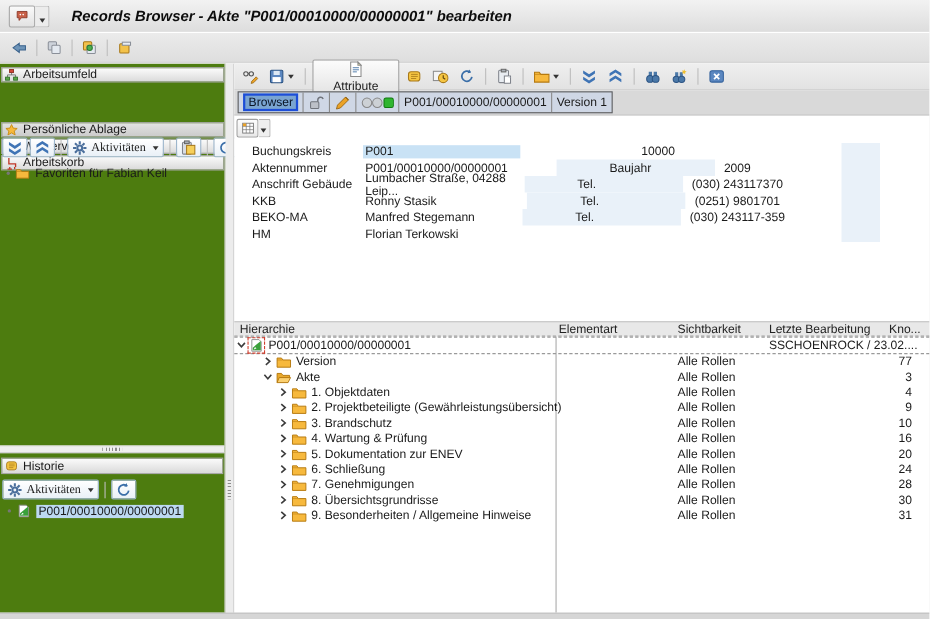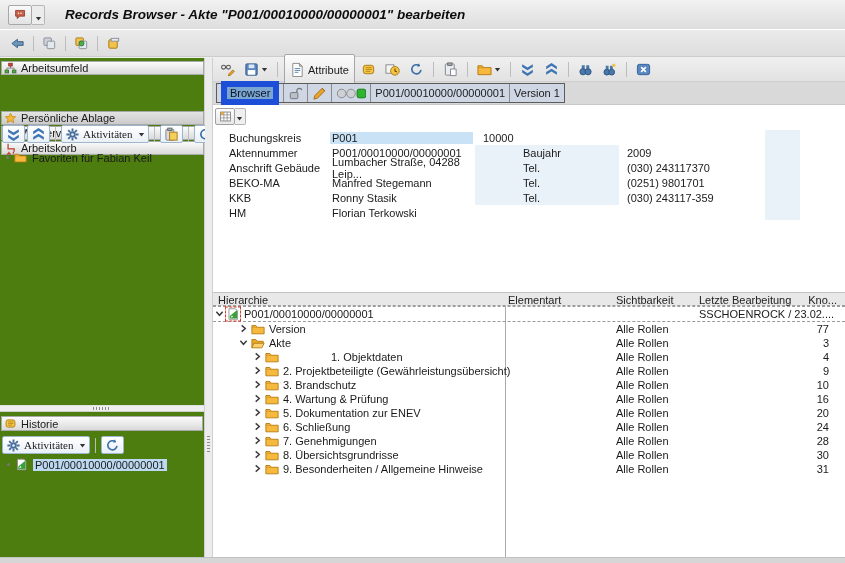--- a/index.html
+++ b/index.html
@@ -23,21 +23,21 @@
   .title-dd { width:13px; height:20px; border:1px solid #b8b8b8; border-left:none; border-radius:0 2px 2px 0;
               background:#ececec; display:flex; align-items:flex-end; justify-content:flex-end; padding:2px; }
   #title-text { margin-left:20px; font-weight:bold; font-style:italic; font-size:13.5px; color:#0d0d0d; }
 
   
   #apptoolbar { position:absolute; left:0; top:30px; width:845px; height:27px;
                 background:linear-gradient(#ebebeb,#dedede); border-bottom:1px solid #cccccc;
                 display:flex; align-items:center; padding-left:7px; gap:2px; }
   .tbtn { display:flex; align-items:center; justify-content:center; min-width:20px; height:20px;
           border:1px solid transparent; border-radius:2px; padding:0 2px; }
-  .tbtn.labeled { border:1px solid #a6a6a6; background:linear-gradient(#fcfcfc,#e4e4e4); gap:3px; padding:0 5px; height:32px; }
+  .tbtn.labeled { border:1px solid #a6a6a6; background:linear-gradient(#fcfcfc,#e4e4e4); gap:3px; padding:0 18px; height:32px;flex-direction:column; }
 
   
   #sidebar { position:absolute; left:0; top:58px; width:205px; height:499px;
              background:#4d7c0f; border-right:1px solid #cfcfcf; }
   #nav-stack { position:absolute; left:0; top:3px; width:205px; }
   .navbtn { height:14px; margin:0 1px 1px 1px; background:linear-gradient(#fbfbfb,#dadada);
             border:1px solid #a8a8a8; display:flex; align-items:center; gap:4px; padding-left:2px; }
   .navbtn.active { background:linear-gradient(#e3e3e3,#cbcbcb);margin-top:36px; }
   .navbtn .ic { width:13px; height:13px; }
   #side-toolbar { position:absolute; left:2px; top:66px; height:20px; display:flex; align-items:center; gap:2px; }
@@ -67,34 +67,34 @@
 
   
   #main { position:absolute; left:213px; top:58px; width:632px; height:499px; background:#ffffff; }
   #main-toolbar { height:24px; background:linear-gradient(#efefef,#e2e2e2); border-bottom:1px solid #cfcfcf;
                   display:flex; align-items:center; gap:3px; padding-left:4px; }
   #browser-bar { height:23px; background:#d9d9d9; display:flex; align-items:center; padding-left:3px;
                  border-bottom:1px solid #c9c9c9; }
   #browser-group { display:flex; align-items:stretch; height:20px; border:1px solid #5c5c5c; background:#cfd7e5; }
   .bg-sec { display:flex; align-items:center; padding:0 4px; border-right:1px solid #8a8a8a; gap:2px; }
   .bg-sec:last-child { border-right:none; }
-  .browser-chip { background:#7aa5d1; border:6px solid #1d4ed8; color:#0a1424; padding:0 3px; margin:1px 0;
+  .browser-chip { background:#7aa5d1; border:2px solid #1d4ed8; color:#0a1424; padding:0 3px; margin:1px 0;
                   display:flex; align-items:center; }
   #grid-row { height:22px; display:flex; align-items:center; padding-left:2px; }
   .gridbtn { width:20px; height:17px; border:1px solid #a0a0a0; background:linear-gradient(#fdfdfd,#e8e8e8);
              display:flex; align-items:center; justify-content:center; border-radius:2px; }
   .griddd { width:11px; height:17px; border:1px solid #b4b4b4; border-left:none; background:#efefef;
             display:flex; align-items:flex-end; justify-content:flex-end; padding:2px; border-radius:0 2px 2px 0; }
 
   
   #form { position:absolute; left:0; top:72px; width:632px; height:92px; }
   #form-band2 { position:absolute; left:552px; top:0; width:35px; height:90px; background:#e9f1f9; }
   #form-left { position:absolute; left:16px; top:0; }
   #form-right { position:absolute; left:262px; top:0; }
-  .frow { height:15px; display:flex; align-items:center; }
+  .frow { height:15px; display:flex; align-items:center;justify-content:center; }
   .flabel { width:101px; flex:none; }
   .fvalue { width:143px; flex:none; padding-left:2px; }
   .fvalue.sel { background:#c9e2f5; }
   .rlabel { width:144px; flex:none; background:#e9f1f9; align-self:stretch; display:flex; align-items:center; padding-left:48px; }
   .rvalue { padding-left:8px; }
 
   
   #treetable { position:absolute; left:0; top:234px; width:632px; bottom:0; }
   #tt-header { position:relative; height:14px; background:#e8e8e8; border-top:1px solid #c2c2c2;
                border-bottom:1px dashed #9f9f9f; color:#222; }
@@ -539,26 +539,26 @@
         </div>
         <div class="frow">
           <span class="flabel">Aktennummer</span>
           <span class="fvalue">P001/00010000/00000001</span>
         </div>
         <div class="frow">
           <span class="flabel">Anschrift Gebäude</span>
           <span class="fvalue">Lumbacher Straße, 04288 Leip...</span>
         </div>
         <div class="frow">
+          <span class="flabel">KKB</span>
+          <span class="fvalue">Ronny Stasik</span>
+        </div>
+        <div class="frow">
           <span class="flabel">BEKO-MA</span>
           <span class="fvalue">Manfred Stegemann</span>
-        </div>
-        <div class="frow">
-          <span class="flabel">KKB</span>
-          <span class="fvalue">Ronny Stasik</span>
         </div>
         <div class="frow">
           <span class="flabel">HM</span>
           <span class="fvalue">Florian Terkowski</span>
         </div>
       </div>
     <div id="form-right">
         <div class="frow">
           <span class="rvalue">10000</span>
         </div>
@@ -644,21 +644,21 @@
             <svg viewBox="0 0 8 10">
               <path d="M2 1.5L6 5 2 8.5" fill="none" stroke="#3c3c3c" stroke-width="1.6"></path>
             </svg>
           </span>
           <span class="c-icon" style="left: 52px;">
             <svg viewBox="0 0 16 14">
               <path d="M1 12.5V3h4.6l1.5 2H15v7.5z" fill="#f7b93d" stroke="#b5790f"></path>
               <path d="M1 5h5.8" stroke="#b5790f" stroke-width=".6"></path>
             </svg>
           </span>
-          <span style="left: 70px; margin-left: 48px;">1. Objektdaten</span>
+          <span style="left: 70px;">1. Objektdaten</span>
           <span class="c-sicht">Alle Rollen</span>
           <span class="c-kno">4</span>
         </div>
         <div class="trow">
           <span class="c-arrow" style="left: 40px;">
             <svg viewBox="0 0 8 10">
               <path d="M2 1.5L6 5 2 8.5" fill="none" stroke="#3c3c3c" stroke-width="1.6"></path>
             </svg>
           </span>
           <span class="c-icon" style="left: 52px;">

